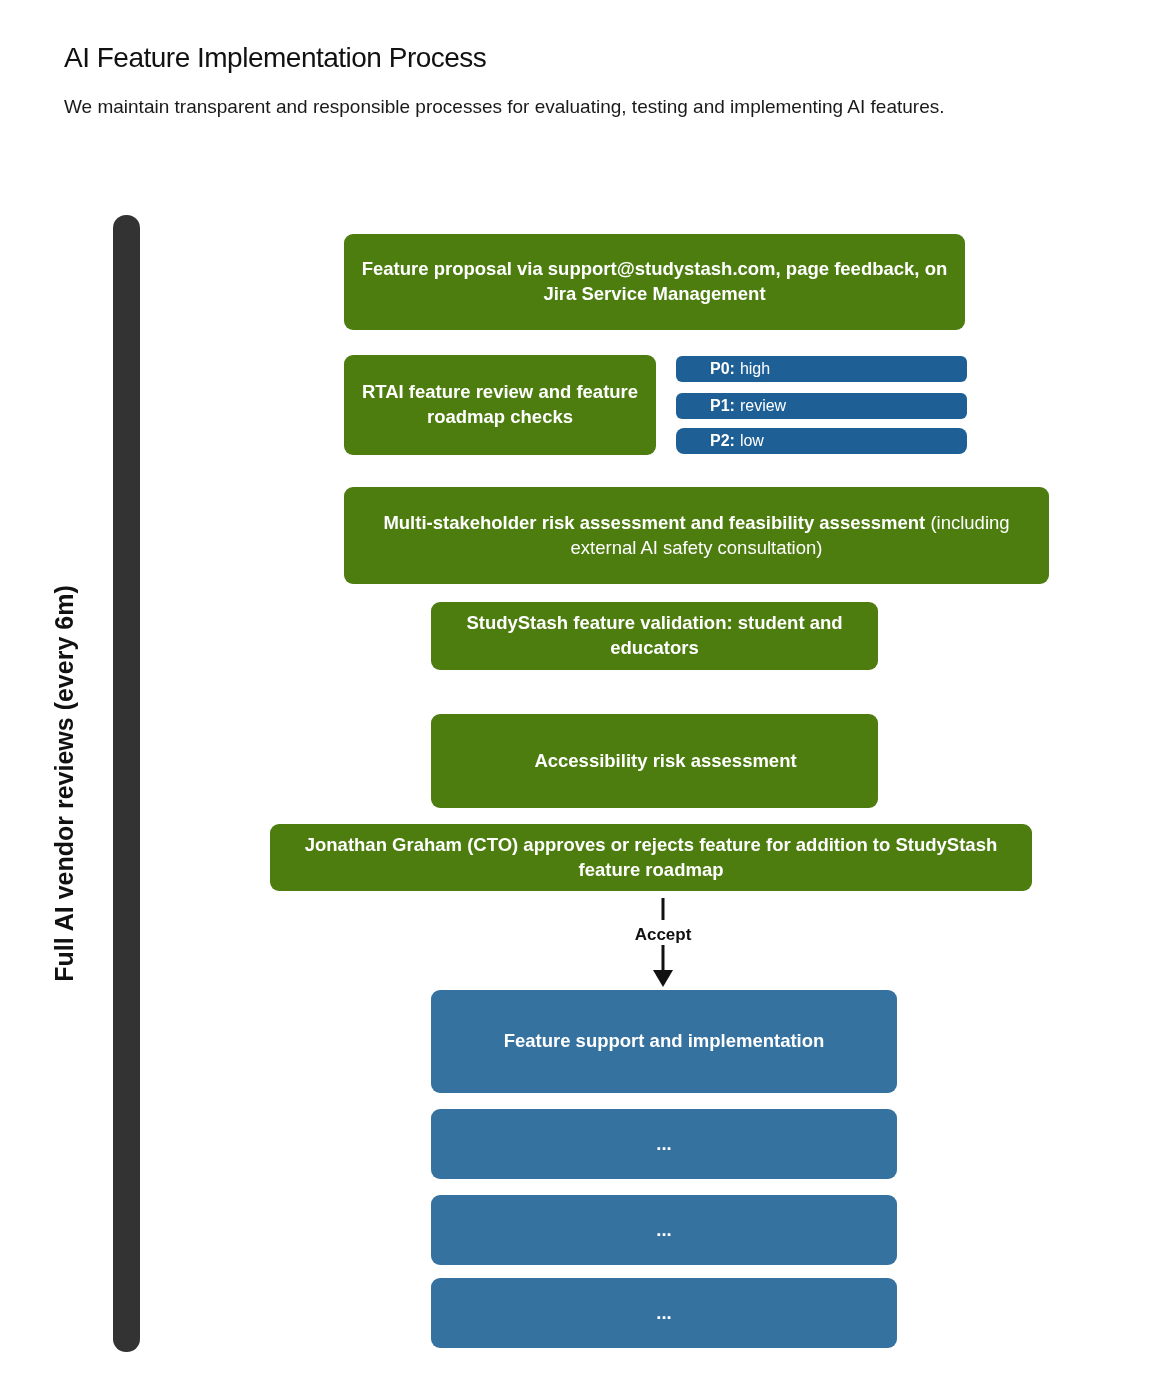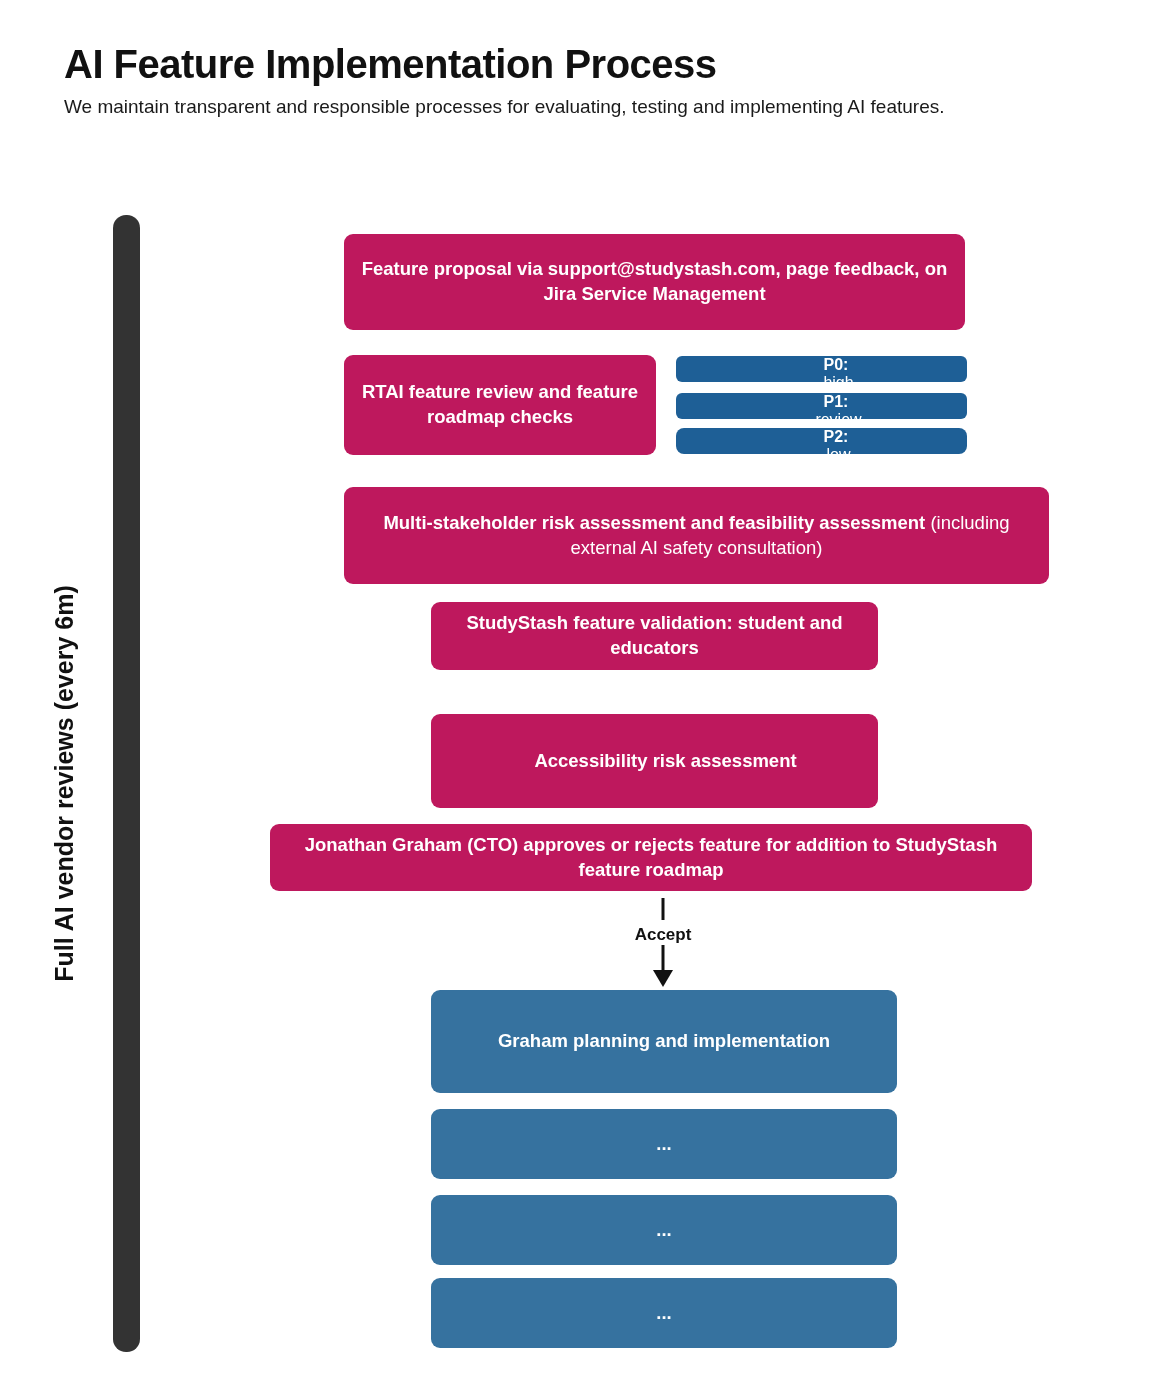--- a/index.html
+++ b/index.html
@@ -13,22 +13,22 @@
     position: relative;
     font-family: "Liberation Sans", sans-serif;
     overflow: hidden;
   }
 
   
   #page-title {
     position: absolute;
     left: 64px;
     top: 42px;
-    font-size: 40px;
-    font-weight: bold;
+    font-size: 28px;
+    font-weight: normal;
     color: #111111;
     letter-spacing: -0.5px;
     white-space: nowrap;
   }
   #page-subtitle {
     position: absolute;
     left: 64px;
     top: 96px;
     font-size: 19px;
     font-weight: normal;
@@ -75,21 +75,21 @@
     box-sizing: border-box;
     padding: 6px 14px;
   }
   .flow-box .txt {
     font-size: 18.5px;
     font-weight: bold;
     line-height: 1.35;
   }
   .flow-box .txt .reg { font-weight: normal; }
 
-  .dark  { background: #be185d; }
+  .dark  { background: #4d7c0f; }
   .light { background: #36729f; }
 
   
   #box-proposal   { left: 344px; top: 234px;  width: 621px; height: 96px; }
   #box-rtai       { left: 344px; top: 355px;  width: 312px; height: 100px; }
   #box-risk       { left: 344px; top: 487px;  width: 705px; height: 97px; }
   #box-validation { left: 431px; top: 602px;  width: 447px; height: 68px; }
   #box-a11y       { left: 431px; top: 714px;  width: 447px; height: 94px; padding-left: 36px; }
   #box-cto        { left: 270px; top: 824px;  width: 762px; height: 67px; }
   #box-planning   { left: 431px; top: 990px;  width: 466px; height: 103px; }
@@ -105,21 +105,20 @@
     height: 26px;
     background: #1e5f96;
     border-radius: 6px;
     display: flex;
     align-items: center;
     box-sizing: border-box;
     padding-left: 34px;
     color: #ffffff;
     font-size: 16px;
     font-weight: normal;
-    flex-direction: column;
   }
   .badge .key { font-weight: bold; margin-right: 5px; }
   #badge-p0 { top: 356px; }
   #badge-p1 { top: 393px; }
   #badge-p2 { top: 428px; border-radius: 8px; }
 
   
   #accept-connector {
     position: absolute;
     left: 600px;
@@ -202,21 +201,21 @@
   <svg width="126" height="90" viewBox="0 0 126 90">
     <line x1="63" y1="0" x2="63" y2="22" stroke="#111111" stroke-width="3"></line>
     <line x1="63" y1="47" x2="63" y2="80" stroke="#111111" stroke-width="3"></line>
     <polygon points="63,89 53,72 73,72" fill="#111111"></polygon>
   </svg>
   <div id="accept-label">Accept</div>
 </div>
 
 <div class="flow-box light" id="box-planning">
   <span class="txt">
-    <b>Graham planning and implementation</b><span class="reg"></span>
+    <b>Feature support and implementation</b><span class="reg"></span>
   </span>
 </div>
 
 <div class="flow-box light" id="box-dots-1">
   <span class="txt">
     <b>...</b><span class="reg"></span>
   </span>
 </div>
 
 <div class="flow-box light" id="box-dots-2">

